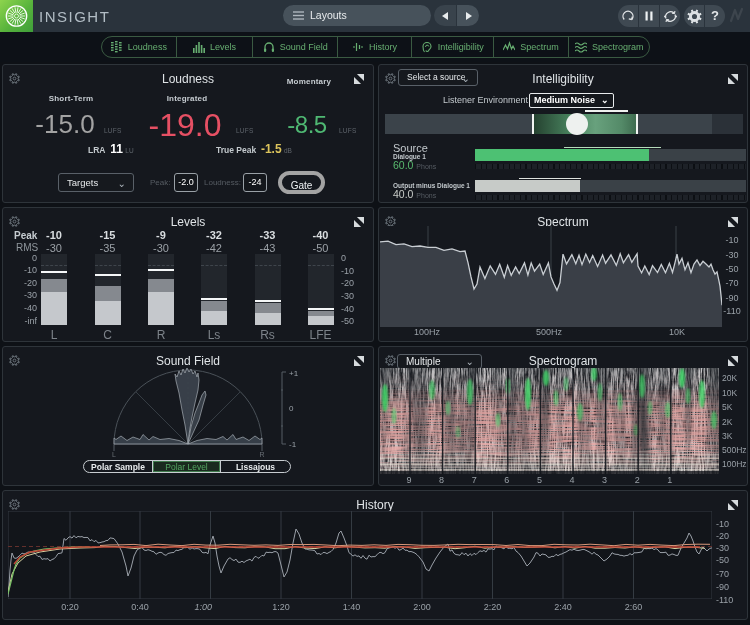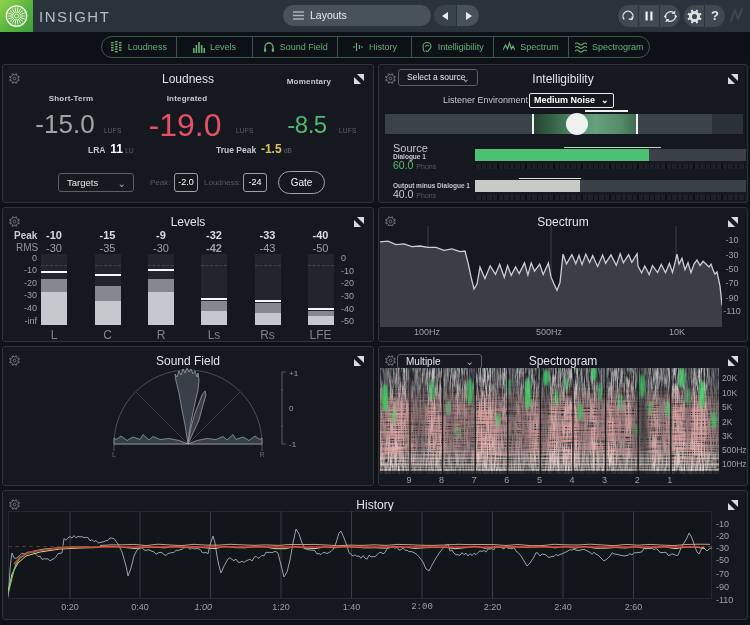--- a/index.html
+++ b/index.html
@@ -32,21 +32,21 @@
 .ptitle { position:absolute; top:7px; left:0; width:100%; text-align:center; color:#dfe3e6; font-size:12px; }
 .gear { position:absolute; top:8px; left:6px; width:11px; height:11px; }
 .expand { position:absolute; top:9px; right:9px; width:10px; height:10px; }
 .llabel { font-size:8px; font-weight:bold; color:#c6ccd1; text-align:center; letter-spacing:0.2px; }
 .lnum { font-weight:normal; text-align:center; }
 .lufs { font-size:6.5px; color:#5e646b; letter-spacing:0.2px; }
 .selbox { white-space:nowrap; border:1px solid #596068; border-radius:3px; color:#e6e9eb; font-size:9.5px; padding-left:8px; background:#16191e; }
 .selbox .chev { position:absolute; right:7px; top:1px; font-size:10px; color:#aeb6bd; }
 .dimlbl { font-size:8px; color:#565c63; }
 .numbox { border:1px solid #9aa1a7; border-radius:3px; color:#fff; font-size:9px; height:19px; line-height:17px; text-align:center; background:#14171c; }
-#gatebtn { width:47px; height:23px; border:1px solid #a3a3a3; border-radius:12px; color:#eef1f3; font-size:10px; text-align:center; line-height:21px; }
+#gatebtn { width:47px; height:23px; border:4px solid #a3a3a3; border-radius:12px; color:#eef1f3; font-size:10px; text-align:center; line-height:21px; }
 #mednoise { border:1.5px solid #e8ebed; border-radius:2px; color:#fff; font-size:9px; font-weight:bold; padding:0 4px; height:15px; line-height:12.5px; background:#14171c; white-space:nowrap; }
 #sl-track { background:linear-gradient(90deg,#3b434a 0 327px,#2b3138 327px 100%); }
 #sl-green { background:linear-gradient(90deg,#24402f 0,#47805c 35%,#68a17d 60%,#548a68 85%,#3d6a4e 100%); }
 .mlabel { font-size:11px; color:#c3c9cd; }
 .msub { font-size:6.5px; font-weight:bold; color:#c3c9cd; }
 .mval { font-size:10.5px; }
 .phons { font-size:7px; color:#565c63; }
 .mtrack { width:271px; height:12px; background:#3a4147; }
 .meter { top:46px; width:26px; height:71px; background:#22262c; }
 .pkval { font-size:11px; font-weight:bold; color:#d9dde0; text-align:center; }
@@ -314,21 +314,21 @@
     <div class="abs pkval" style="left:138.0px;top:21px;width:40px;">-9</div>
     <div class="abs rmsval" style="left:138.0px;top:34px;width:40px;">-30</div>
     <div class="abs meter" style="left:145px;">
       <div class="abs" style="left:0;bottom:0;width:26px;height:32.7px;background:#c5c8cc;"></div>
       <div class="abs" style="left:0;bottom:32.7px;width:26px;height:13.3px;background:#85898f;"></div>
       <div class="abs" style="left:0;top:15.4px;width:26px;height:2px;background:#f5f7f8;"></div>
       <div class="abs" style="left:0;top:11px;width:26px;border-top:1px dashed #3f454c;"></div>
     </div>
     <div class="abs chlbl" style="left:138.0px;top:120px;width:40px;">R</div>
     <div class="abs pkval" style="left:191.0px;top:21px;width:40px;">-32</div>
-    <div class="abs rmsval" style="left:191.0px;top:34px;width:40px;font-weight:bold;">-42</div>
+    <div class="abs rmsval" style="left:191.0px;top:34px;width:40px;">-42</div>
     <div class="abs meter" style="left:198px;">
       <div class="abs" style="left:0;bottom:0;width:26px;height:14.0px;background:#c5c8cc;"></div>
       <div class="abs" style="left:0;bottom:14.0px;width:26px;height:10.0px;background:#85898f;"></div>
       <div class="abs" style="left:0;top:44.4px;width:26px;height:2px;background:#f5f7f8;"></div>
       <div class="abs" style="left:0;top:11px;width:26px;border-top:1px dashed #3f454c;"></div>
     </div>
     <div class="abs chlbl" style="left:191.0px;top:120px;width:40px;">Ls</div>
     <div class="abs pkval" style="left:244.5px;top:21px;width:40px;">-33</div>
     <div class="abs rmsval" style="left:244.5px;top:34px;width:40px;">-43</div>
     <div class="abs meter" style="left:251.5px;">
@@ -416,20 +416,25 @@
     <svg class="abs" style="left:276px;top:22px;" width="26" height="78" viewBox="0 0 26 78">
       <line x1="3" y1="3" x2="3" y2="75" stroke="#565d64" stroke-width="1"></line>
       <line x1="3" y1="3" x2="7" y2="3" stroke="#565d64" stroke-width="1"></line>
       <line x1="3" y1="75" x2="7" y2="75" stroke="#565d64" stroke-width="1"></line>
       <circle cx="3" cy="21" r="0.8" fill="#565d64"></circle>
         <circle cx="3" cy="57" r="0.8" fill="#565d64"></circle>
       <text x="10" y="7" fill="#9aa1a8" font-size="8" font-family="Liberation Sans">+1</text>
       <text x="10" y="42" fill="#9aa1a8" font-size="8" font-family="Liberation Sans">0</text>
       <text x="10" y="78" fill="#9aa1a8" font-size="8" font-family="Liberation Sans">-1</text>
     </svg>
+    <div class="abs sfbtns" style="left:80px;top:113px;">
+      <div class="sfb" style="width:69px;">Polar Sample</div>
+      <div class="sfb sel" style="width:68px;">Polar Level</div>
+      <div class="sfb" style="width:69px;">Lissajous</div>
+    </div>
   </div>
   <div class="panel" id="p-spectro" style="left:378px;top:346px;width:370px;height:140px;">
     <svg class="gear" viewBox="0 0 14 14">
         <path d="M7.00,2.40 L7.90,2.49 L8.60,0.91 L10.18,1.56 L9.56,3.18 L10.25,3.75 L10.82,4.44 L12.44,3.82 L13.09,5.40 L11.51,6.10 L11.60,7.00 L11.51,7.90 L13.09,8.60 L12.44,10.18 L10.82,9.56 L10.25,10.25 L9.56,10.82 L10.18,12.44 L8.60,13.09 L7.90,11.51 L7.00,11.60 L6.10,11.51 L5.40,13.09 L3.82,12.44 L4.44,10.82 L3.75,10.25 L3.18,9.56 L1.56,10.18 L0.91,8.60 L2.49,7.90 L2.40,7.00 L2.49,6.10 L0.91,5.40 L1.56,3.82 L3.18,4.44 L3.75,3.75 L4.44,3.18 L3.82,1.56 L5.40,0.91 L6.10,2.49 Z" fill="none" stroke="#79828a" stroke-width="1.1"></path>
         <circle cx="7" cy="7" r="1.8" fill="none" stroke="#79828a" stroke-width="1"></circle>
       </svg>
     <div class="ptitle">Spectrogram</div>
     <svg class="expand" viewBox="0 0 12 12">
         <path d="M3.5,0 H12 V8.5 Z" fill="#d7dbde"></path>
         <path d="M0,3.5 V12 H8.5 Z" fill="#d7dbde"></path>
@@ -555,21 +560,21 @@
 <polyline points="0,81.0 4,63.0 10,52.0 18,45.0 32,41.0 52,38.0 72,37.0 87,36.6 97,35.3 107,35.5 117,36.5 127,37.5 137,36.3 147,36.3 157,36.8 167,35.5 177,36.7 187,35.7 197,36.8 207,37.6 217,35.4 227,36.6 237,36.8 247,35.7 257,35.9 267,37.7 277,37.7 287,35.6 297,37.0 307,37.6 317,35.9 327,36.8 337,35.4 347,36.2 357,36.9 367,36.7 377,37.2 387,35.5 397,36.1 407,37.4 417,36.7 427,36.4 437,36.3 447,37.7 457,36.7 467,35.3 477,37.2 487,36.1 497,36.3 507,35.8 517,36.4 527,36.1 537,35.5 547,36.8 557,35.5 567,37.2 577,35.4 587,37.2 597,37.2 607,36.5 617,37.0 627,35.9 637,37.1 647,36.3 657,35.9 667,37.6 677,36.3 687,36.2 697,37.4" fill="none" stroke="#d8d2a2" stroke-width="1"></polyline>
 <polyline points="0,83 2,75 4,67 6,59 8,53 12,47 18,43 26,40 36,38 48,37 64,36 82,36" fill="none" stroke="#7ac167" stroke-width="1.2"></polyline>
 <polyline points="92,34.5 102,33.9 114,33.8 126,33.4 138,34.6 150,33.2 162,34.0 174,34.6 186,33.3 198,34.1 210,34.2 222,33.3 234,33.8 246,34.3 258,33.9 270,34.4 282,33.5 294,33.6 306,33.4 318,34.0 330,34.7 342,34.1 354,34.4 366,33.8 378,34.4 390,33.4 402,33.7 414,34.3 426,34.4 438,33.9 450,33.3 462,33.6 474,33.5 486,33.6 498,34.5 510,33.5 522,34.6 534,34.6 546,33.3 558,33.8 570,34.0 582,33.2 594,33.9 606,34.7 618,33.4 630,34.2 642,33.4 654,34.1 666,34.6 678,33.5 690,33.2 702,33.3" fill="none" stroke="#d9987a" stroke-width="1"></polyline>
 <polyline points="6,53 12,46 22,41 37,39 52,37 72,36 92,36 112,36 132,36 152,36 172,36 192,36 212,36 232,36 252,36 272,36 292,36 312,36 332,36 352,36 372,36 392,36 412,36 432,36 452,36 472,36 492,36 512,36 532,36 552,36 572,36 592,36 612,36 632,36 652,36 672,36 692,36" fill="none" stroke="#bf4636" stroke-width="1.4"></polyline>
 </svg>
     <div class="abs sclbl" style="left:51.0px;top:111px;width:32px;text-align:center;">0:20</div>
       <div class="abs sclbl" style="left:121.0px;top:111px;width:32px;text-align:center;">0:40</div>
       <div class="abs sclbl" style="left:191.5px;top:111px;width:32px;text-align:left;font-style:italic;">1:00</div>
       <div class="abs sclbl" style="left:262.0px;top:111px;width:32px;text-align:center;">1:20</div>
       <div class="abs sclbl" style="left:332.5px;top:111px;width:32px;text-align:center;">1:40</div>
-      <div class="abs sclbl" style="left:403.0px;top:111px;width:32px;text-align:center;font-family:Liberation Mono, monospace;">2:00</div>
+      <div class="abs sclbl" style="left:403.0px;top:111px;width:32px;text-align:center;">2:00</div>
       <div class="abs sclbl" style="left:473.5px;top:111px;width:32px;text-align:center;">2:20</div>
       <div class="abs sclbl" style="left:544.0px;top:111px;width:32px;text-align:center;">2:40</div>
       <div class="abs sclbl" style="left:614.5px;top:111px;width:32px;text-align:center;">2:60</div>
     <div class="abs sclbl" style="left:713px;top:28.0px;width:26px;">-10</div>
       <div class="abs sclbl" style="left:713px;top:40.0px;width:26px;">-20</div>
       <div class="abs sclbl" style="left:713px;top:52.0px;width:26px;">-30</div>
       <div class="abs sclbl" style="left:713px;top:64.0px;width:26px;">-50</div>
       <div class="abs sclbl" style="left:713px;top:78.0px;width:26px;">-70</div>
       <div class="abs sclbl" style="left:713px;top:91.0px;width:26px;">-90</div>
       <div class="abs sclbl" style="left:713px;top:104.0px;width:26px;">-110</div>

